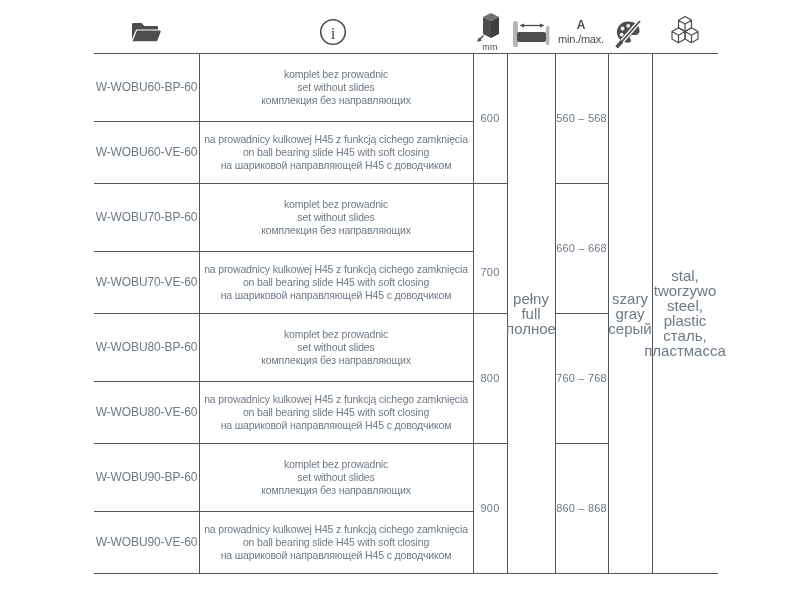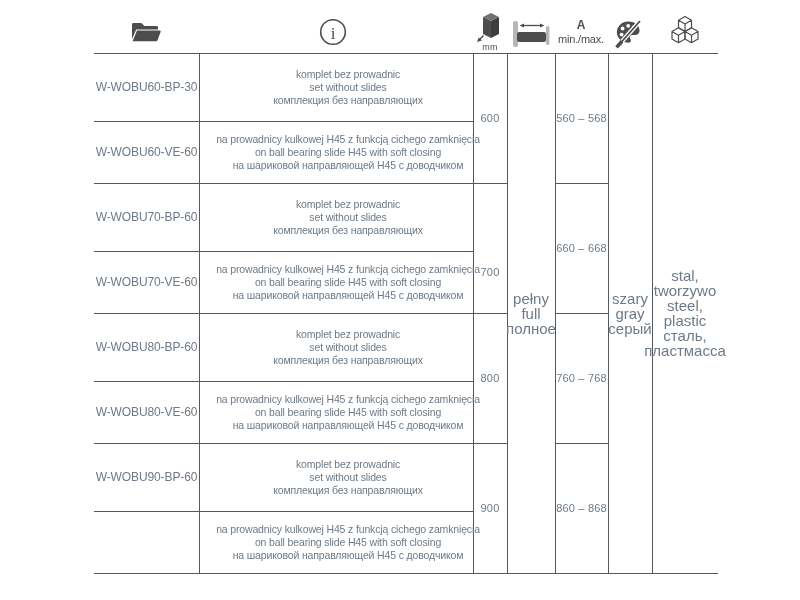--- a/index.html
+++ b/index.html
@@ -11,21 +11,21 @@
   .stage{position:relative;width:800px;height:600px;overflow:hidden;background:#fff;}
   .line{position:absolute;background:#55575a;}
   .hline{height:1px;}
   .vline{width:1px;}
   .cell{
     position:absolute;display:flex;flex-direction:column;
     align-items:center;justify-content:center;
     color:#6d7a87;text-align:center;
   }
   .code{font-size:12px;letter-spacing:-0.1px;white-space:nowrap;}
-  .desc{font-size:10.5px;line-height:13px;letter-spacing:-0.15px;padding-left:12px;}
+  .desc{font-size:10.5px;line-height:13px;letter-spacing:-0.15px;}
   .desc span{display:block;white-space:nowrap;}
   .num{font-size:11px;white-space:nowrap;letter-spacing:0.2px;}
   .merged{font-size:15px;line-height:15px;white-space:pre-line;}
   .icon{position:absolute;transform:translateX(-50%);display:flex;flex-direction:column;align-items:center;}
   .mm-label{font-size:9px;color:#4c4d4f;margin-top:-2px;letter-spacing:0.3px;}
   .a-head{position:absolute;transform:translateX(-50%);text-align:center;color:#4c4d4f;}
   .a-top{font-size:12px;font-weight:700;line-height:13px;}
   .a-sub{font-size:11px;font-weight:400;line-height:14px;letter-spacing:-0.2px;}
 </style>
 </head>
@@ -110,21 +110,21 @@
   <div class="line hline" style="left:94px;top:313px;width:413px;"></div>
   <div class="line hline" style="left:555px;top:313px;width:53px;"></div>
   <div class="line hline" style="left:94px;top:443px;width:413px;"></div>
   <div class="line hline" style="left:555px;top:443px;width:53px;"></div>
 
   <div class="line hline" style="left:94px;top:121px;width:379px;"></div>
   <div class="line hline" style="left:94px;top:251px;width:379px;"></div>
   <div class="line hline" style="left:94px;top:381px;width:379px;"></div>
   <div class="line hline" style="left:94px;top:511px;width:379px;"></div>
 
-  <div class="cell code" style="left:94px;top:53px;width:105px;height:68px;">W-WOBU60-BP-30</div>
+  <div class="cell code" style="left:94px;top:53px;width:105px;height:68px;">W-WOBU60-BP-60</div>
   <div class="cell desc" style="left:199px;top:53px;width:274px;height:68px;">
     <span>komplet bez prowadnic</span>
     <span>set without slides</span>
     <span>комплекция без направляющих</span>
   </div>
   <div class="cell code" style="left:94px;top:121px;width:105px;height:62px;">W-WOBU60-VE-60</div>
   <div class="cell desc" style="left:199px;top:121px;width:274px;height:62px;">
     <span>na prowadnicy kulkowej H45 z funkcją cichego zamknięcia</span>
     <span>on ball bearing slide H45 with soft closing</span>
     <span>на шариковой направляющей H45 с доводчиком</span>
@@ -161,20 +161,21 @@
   </div>
   <div class="cell num" style="left:473px;top:313px;width:34px;height:130px;">800</div>
   <div class="cell num" style="left:555px;top:313px;width:53px;height:130px;">760 – 768</div>
 
   <div class="cell code" style="left:94px;top:443px;width:105px;height:68px;">W-WOBU90-BP-60</div>
   <div class="cell desc" style="left:199px;top:443px;width:274px;height:68px;">
     <span>komplet bez prowadnic</span>
     <span>set without slides</span>
     <span>комплекция без направляющих</span>
   </div>
+  <div class="cell code" style="left:94px;top:511px;width:105px;height:62px;">W-WOBU90-VE-60</div>
   <div class="cell desc" style="left:199px;top:511px;width:274px;height:62px;">
     <span>na prowadnicy kulkowej H45 z funkcją cichego zamknięcia</span>
     <span>on ball bearing slide H45 with soft closing</span>
     <span>на шариковой направляющей H45 с доводчиком</span>
   </div>
   <div class="cell num" style="left:473px;top:443px;width:34px;height:130px;">900</div>
   <div class="cell num" style="left:555px;top:443px;width:53px;height:130px;">860 – 868</div>
 
   <div class="cell merged" style="left:608px;top:53px;width:44px;height:520px;">szary
 gray

